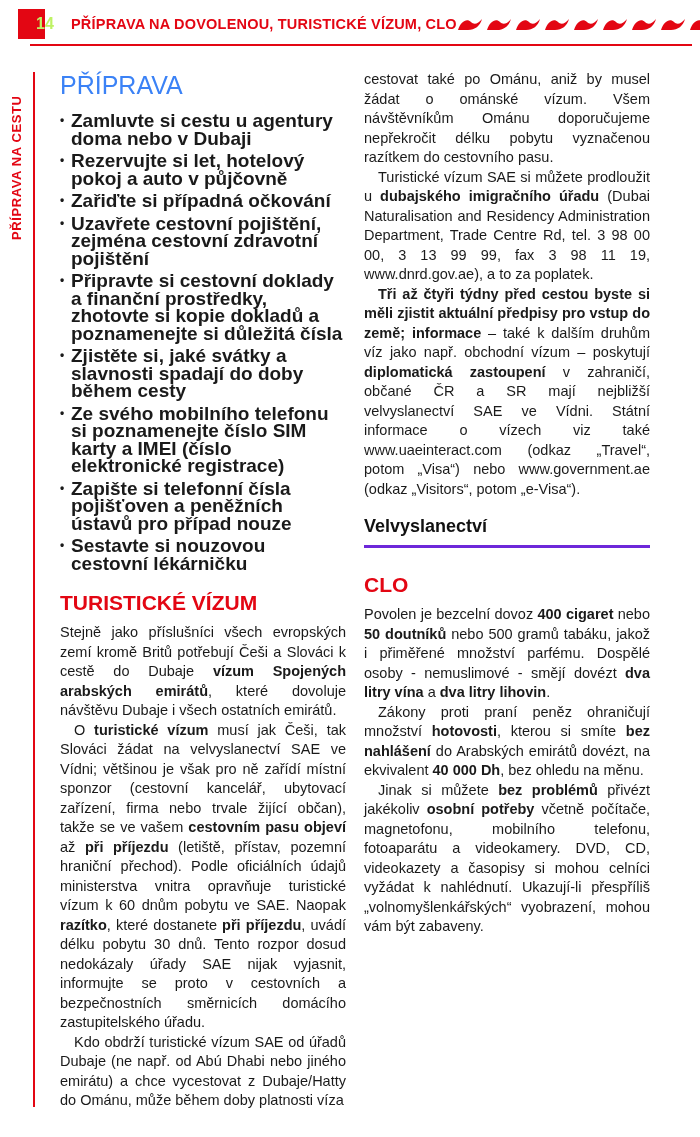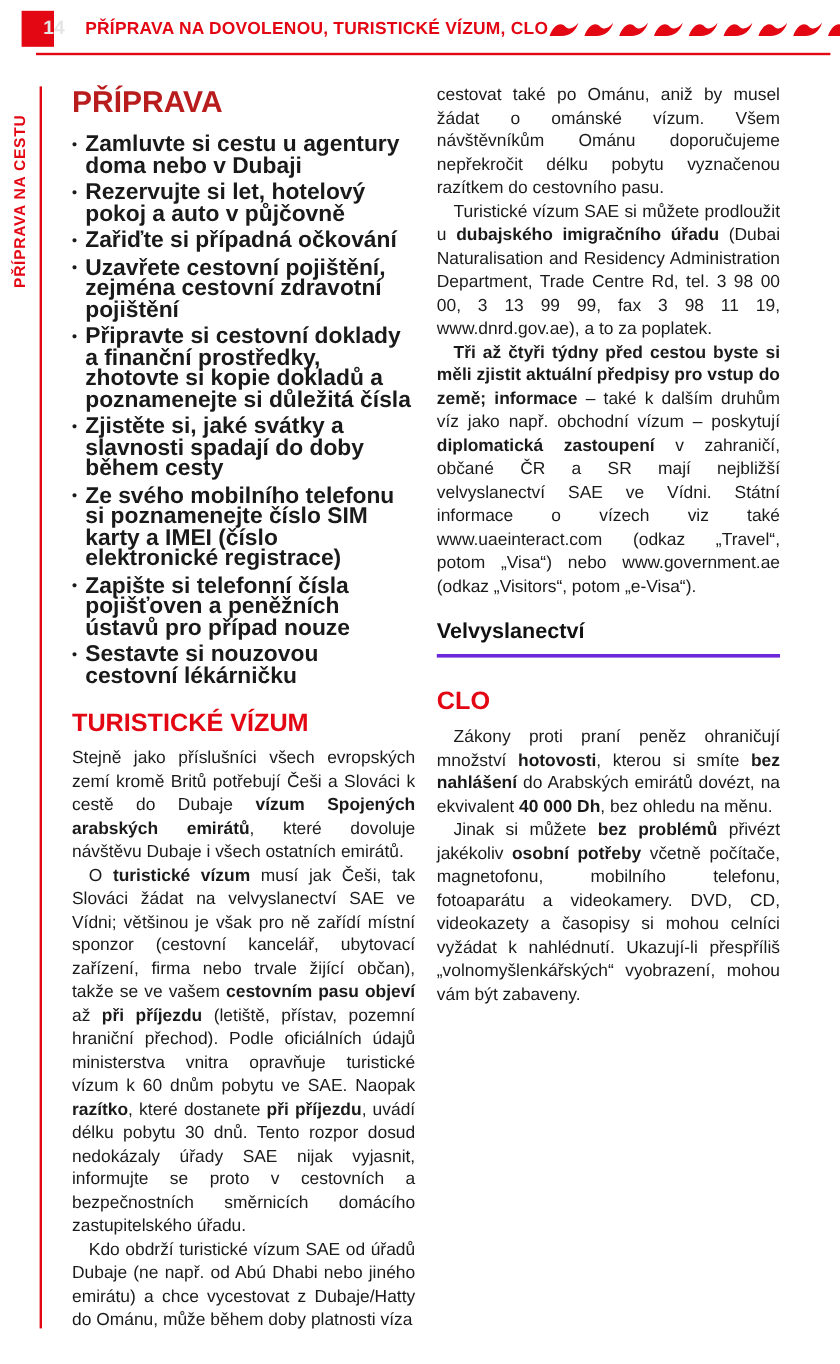--- a/index.html
+++ b/index.html
@@ -8,21 +8,21 @@
     width:700px; height:1137px;
     background:#ffffff;
     font-family:"Liberation Sans", sans-serif;
     color:#1a1a1a;
     position:relative;
     overflow:hidden;
   }
   
   .hdr { display:flex; align-items:center; padding:8px 10px 0 18px; height:40px; }
   .pagenum {
-    background:#e30613; color:#e5e5e5; font-weight:bold; font-size:16px;
+    background:#e30613; color:#bef264; font-weight:bold; font-size:16px;
     width:24px; height:30px; display:flex; align-items:center; justify-content:center;
     flex:0 0 auto;
     padding-left:27px;
   }
   .htitle {
     color:#e30613; font-weight:bold; font-size:14.5px; letter-spacing:.2px;
     margin-left:26px; white-space:nowrap;
   }
   .waves { margin-left:auto; display:flex; gap:3px; align-items:center; color:#e30613; }
   .wave svg { display:block; }
@@ -32,21 +32,21 @@
     position:absolute; left:9px; top:240px;
     transform:rotate(-90deg); transform-origin:0 0;
     color:#e30613; font-weight:bold; font-size:13px; letter-spacing:.6px;
     white-space:nowrap;
   }
   .side-rule { position:absolute; left:33px; top:72px; width:2px; height:1035px; background:#e30613; }
   
   .cols { display:flex; gap:18px; margin:24px 50px 0 60px; }
   .col { width:286px; flex:0 0 286px; }
   
-  .red-h1 { color:#b91c1c; font-size:25px; line-height:30px; font-weight:bold; margin:0 0 12px 0; }
+  .red-h1 { color:#3b82f6; font-size:25px; line-height:30px; font-weight:normal; margin:0 0 12px 0; }
   .red-h2 { color:#e30613; font-size:21px; line-height:25px; font-weight:bold; margin:0 0 8px 0; }
   .clo-h { margin-top:24px; }
   .emb-h {
     font-size:18px; line-height:22px; font-weight:bold; color:#111;
     border-bottom:3px solid #6d28d9; padding-bottom:8px; margin:16px 0 8px 0;
   }
   
   .checklist { list-style:none; margin:0 0 18px 0; padding:0; }
   .checklist li {
     font-weight:bold; font-size:19px; line-height:17.5px;
@@ -147,17 +147,18 @@
   </section>
 
   <section class="col">
     <p class="body">cestovat také po Ománu, aniž by musel žádat o ománské vízum. Všem návštěvníkům Ománu doporučujeme nepřekročit délku pobytu vyznačenou razítkem do cestovního pasu.</p>
     <p class="body ind">Turistické vízum SAE si můžete prodloužit u <b>dubajského imigračního úřadu</b> (Dubai Naturalisation and Residency Administration Department, Trade Centre Rd, tel. 3 98 00 00, 3 13 99 99, fax 3 98 11 19, www.dnrd.gov.ae), a to za poplatek.</p>
     <p class="body ind"><b>Tři až čtyři týdny před cestou byste si měli zjistit aktuální předpisy pro vstup do země; informace</b> – také k dalším druhům víz jako např. obchodní vízum – poskytují <b>diplomatická zastoupení</b> v zahraničí, občané ČR a SR mají nejbližší velvyslanectví SAE ve Vídni. Státní informace o vízech viz také www.uaeinteract.com (odkaz „Travel“, potom „Visa“) nebo www.government.ae (odkaz „Visitors“, potom „e-Visa“).</p>
 
     <h3 class="emb-h">Velvyslanectví</h3>
 
     <h2 class="red-h2 clo-h">CLO</h2>
+    <p class="body">Povolen je bezcelní dovoz <b>400 cigaret</b> nebo <b>50 doutníků</b> nebo 500 gramů tabáku, jakož i přiměřené množství parfému. Dospělé osoby - nemuslimové - smějí dovézt <b>dva litry vína</b> a <b>dva litry lihovin</b>.</p>
     <p class="body ind">Zákony proti praní peněz ohraničují množství <b>hotovosti</b>, kterou si smíte <b>bez nahlášení</b> do Arabských emirátů dovézt, na ekvivalent <b>40 000 Dh</b>, bez ohledu na měnu.</p>
     <p class="body ind">Jinak si můžete <b>bez problémů</b> přivézt jakékoliv <b>osobní potřeby</b> včetně počítače, magnetofonu, mobilního telefonu, fotoaparátu a videokamery. DVD, CD, videokazety a časopisy si mohou celníci vyžádat k nahlédnutí. Ukazují-li přespříliš „volnomyšlenkářských“ vyobrazení, mohou vám být zabaveny.</p>
   </section>
 
 </main>
 
 </body></html>

